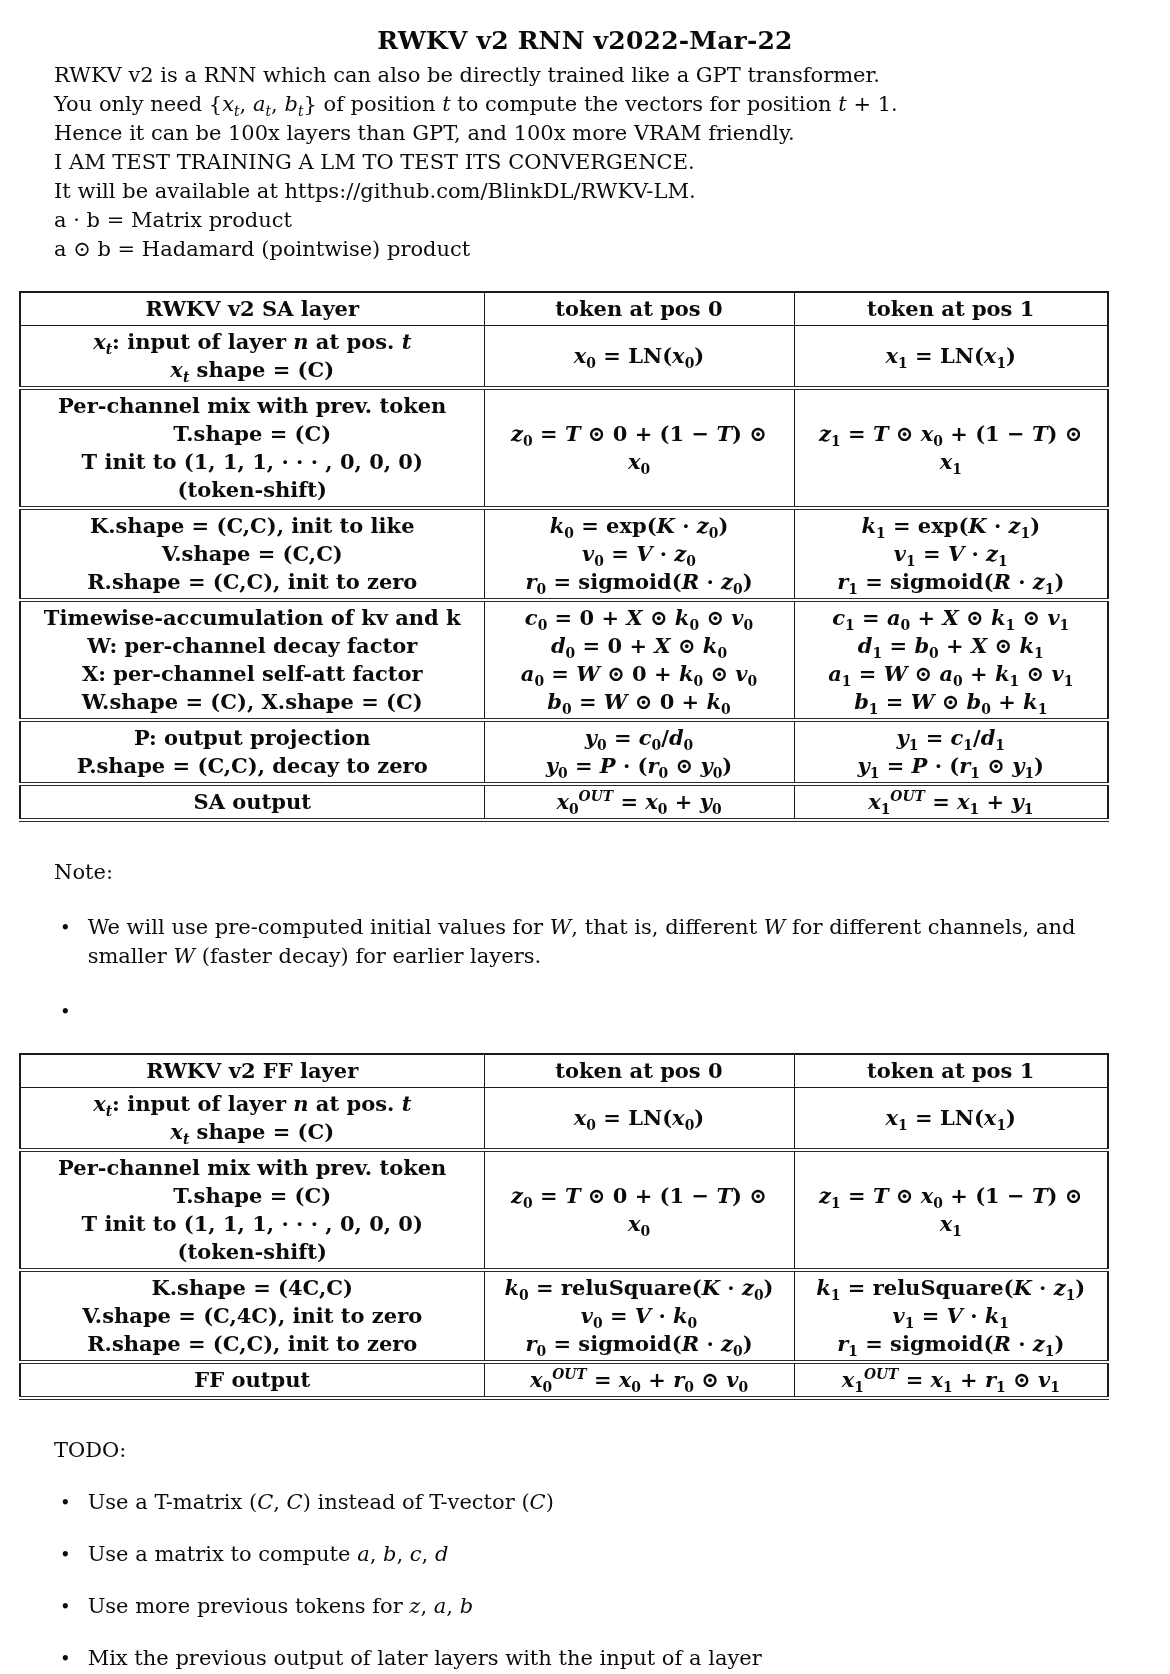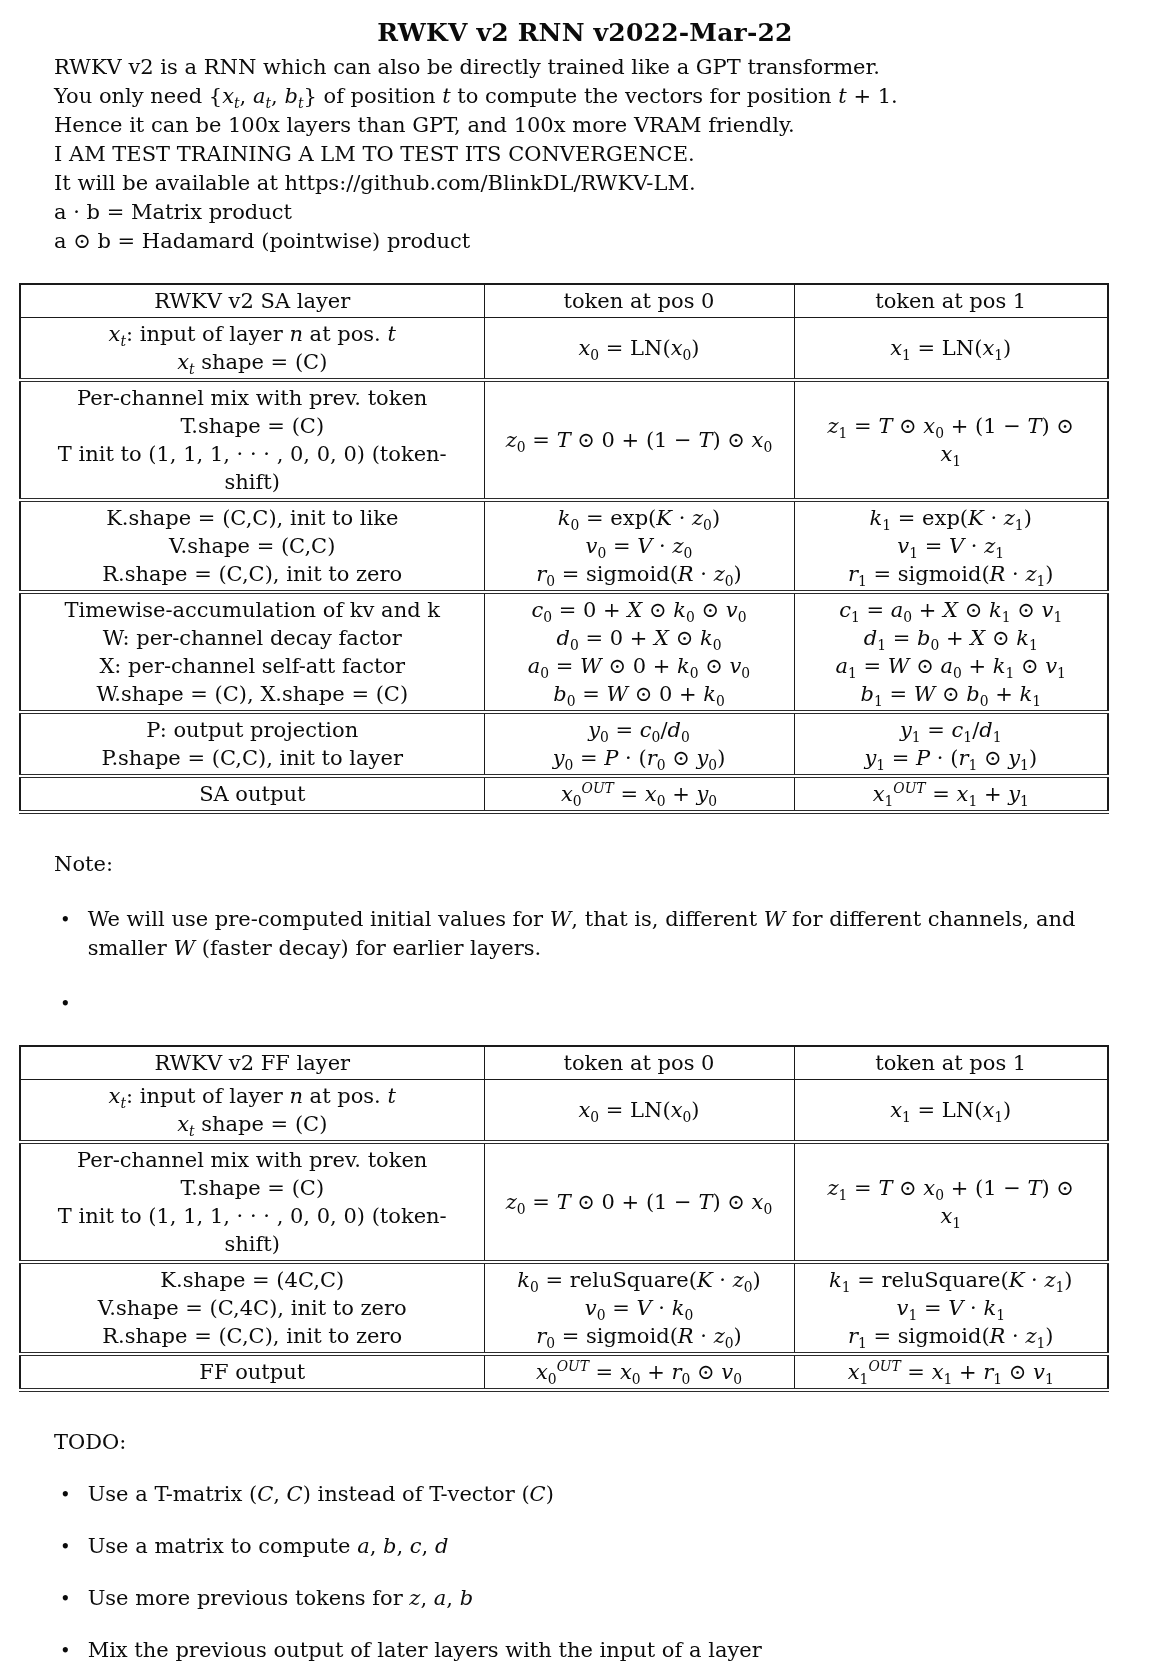--- a/index.html
+++ b/index.html
@@ -2,34 +2,34 @@
 <html><head>
 <meta charset="utf-8">
 <style>
   html,body{margin:0;padding:0;}
   body{
     width:1170px;height:1674px;overflow:hidden;background:#ffffff;color:#0b0b0b;
     font-family:"DejaVu Serif","DejaVu Sans","Liberation Serif",serif;
     font-size:21px;
   }
   .title{
-    text-align:center;font-weight:bold;font-size:25px;padding-top:18px;letter-spacing:.2px;
+    text-align:center;font-weight:bold;font-size:25px;padding-top:26px;letter-spacing:.2px;
   }
   .intro{margin:6px 0 0 54px;line-height:29px;}
   .intro .iline{white-space:nowrap;}
   a.plainlink{color:inherit;text-decoration:none;cursor:pointer;}
 
   table.spec{
     border-collapse:collapse;table-layout:fixed;width:1088px;margin:27px 0 0 19px;
     border-top:2px solid #1a1a1a;border-left:2px solid #1a1a1a;border-right:2px solid #1a1a1a;
     border-bottom:4px double #2b2b2b;
   }
   table.spec th, table.spec td{
     border-left:1.6px solid #1a1a1a;text-align:center;vertical-align:middle;
-    padding:2px 20px;line-height:28px;font-weight:normal;font-size:21px;
+    padding:2px 20px;line-height:28px;font-weight:bold;font-size:21px;
   }
   table.spec th:first-child, table.spec td:first-child{border-left:none;}
   table.spec thead th{border-bottom:1.6px solid #1a1a1a;}
   table.spec tr.grp td{border-top:4px double #2b2b2b;}
   .ln{display:block;}
   sub,sup{font-size:66%;line-height:0;}
   i{font-style:italic;}
 
   .secline{margin:36px 0 0 54px;line-height:29px;}
   .bullets{margin-top:4px;}
@@ -127,21 +127,21 @@
       <td>
         <span class="ln"><i>c</i><sub>1</sub> = <i>a</i><sub>0</sub> + <i>X</i> ⊙ <i>k</i><sub>1</sub> ⊙ <i>v</i><sub>1</sub></span>
         <span class="ln"><i>d</i><sub>1</sub> = <i>b</i><sub>0</sub> + <i>X</i> ⊙ <i>k</i><sub>1</sub></span>
         <span class="ln"><i>a</i><sub>1</sub> = <i>W</i> ⊙ <i>a</i><sub>0</sub> + <i>k</i><sub>1</sub> ⊙ <i>v</i><sub>1</sub></span>
         <span class="ln"><i>b</i><sub>1</sub> = <i>W</i> ⊙ <i>b</i><sub>0</sub> + <i>k</i><sub>1</sub></span>
       </td>
     </tr>
     <tr class="grp">
       <td>
         <span class="ln">P: output projection</span>
-        <span class="ln">P.shape = (C,C), init to layer</span>
+        <span class="ln">P.shape = (C,C), decay to zero</span>
       </td>
       <td>
         <span class="ln"><i>y</i><sub>0</sub> = <i>c</i><sub>0</sub>/<i>d</i><sub>0</sub></span>
         <span class="ln"><i>y</i><sub>0</sub> = <i>P</i> · (<i>r</i><sub>0</sub> ⊙ <i>y</i><sub>0</sub>)</span>
       </td>
       <td>
         <span class="ln"><i>y</i><sub>1</sub> = <i>c</i><sub>1</sub>/<i>d</i><sub>1</sub></span>
         <span class="ln"><i>y</i><sub>1</sub> = <i>P</i> · (<i>r</i><sub>1</sub> ⊙ <i>y</i><sub>1</sub>)</span>
       </td>
     </tr>

